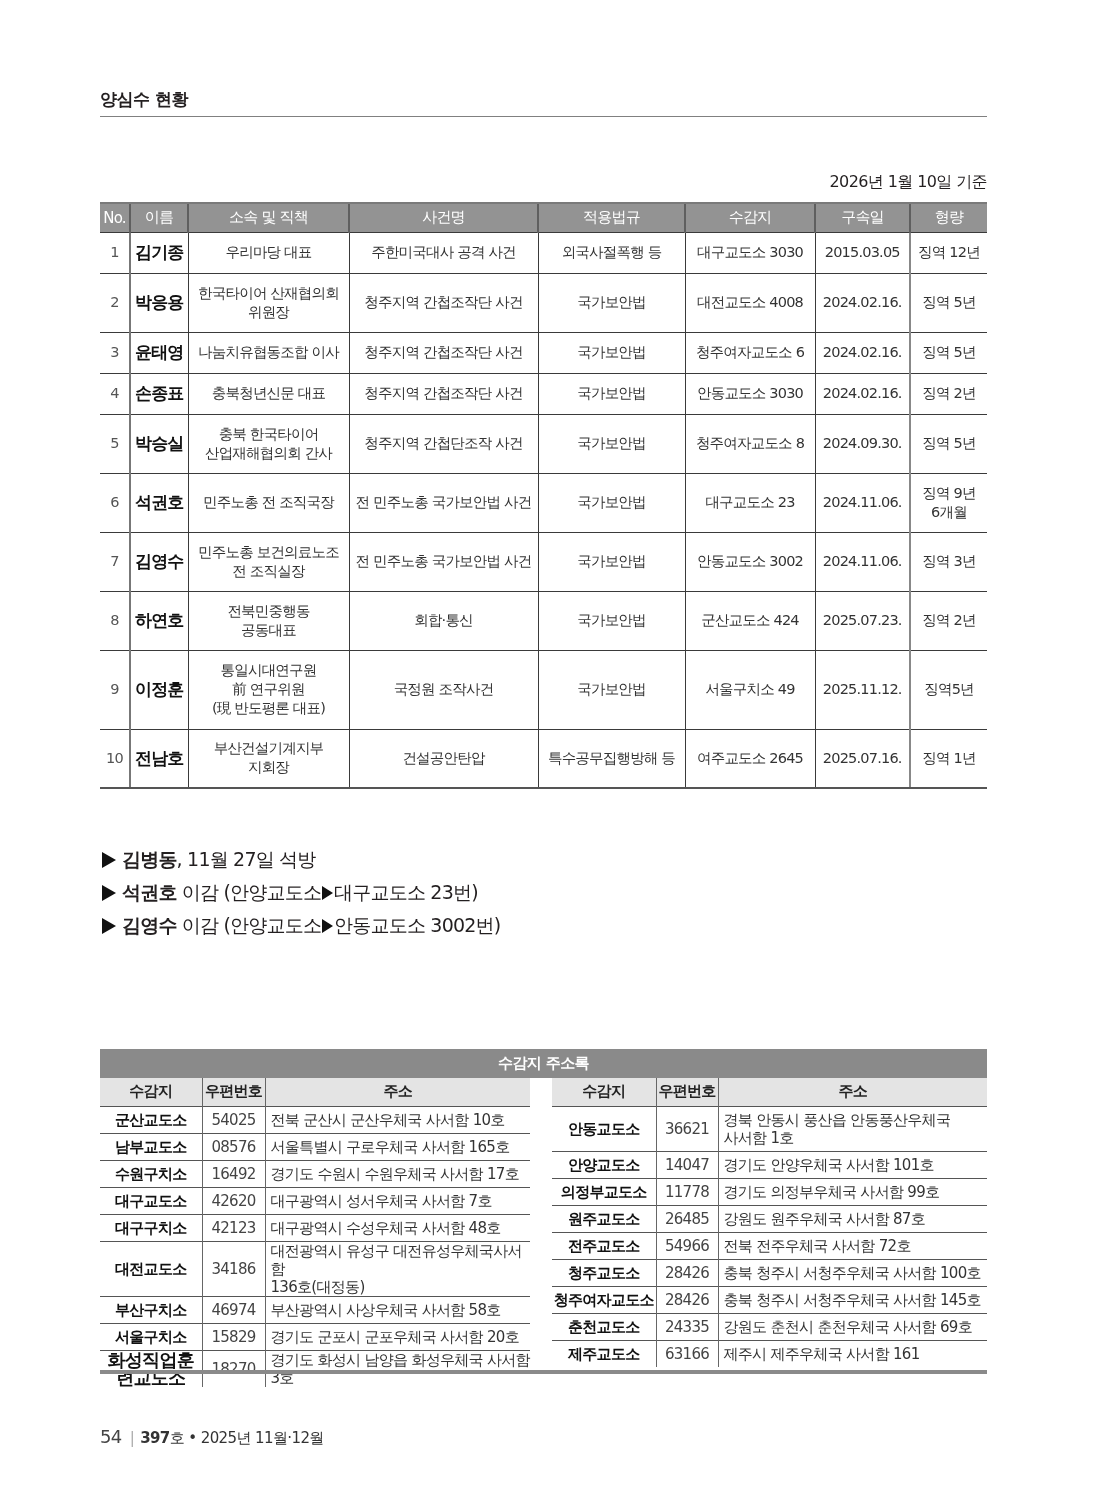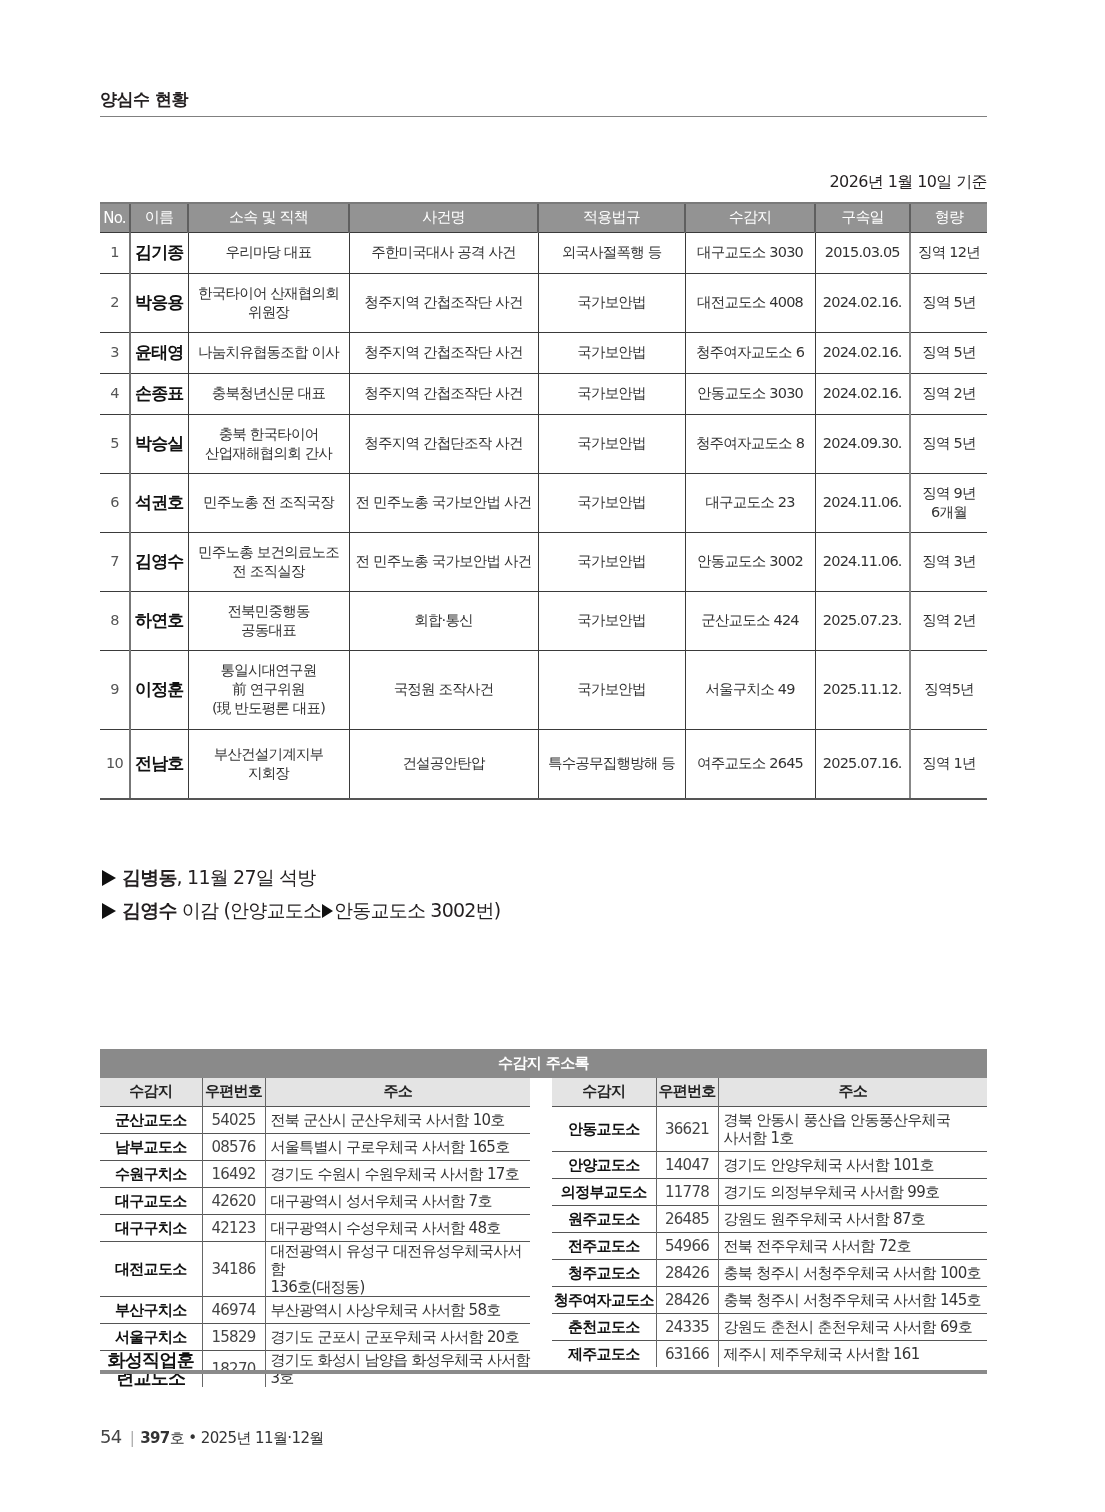--- a/index.html
+++ b/index.html
@@ -29,21 +29,21 @@
     table.main th:first-child { border-left: none; }
     table.main td {
       border-top: 1.5px solid #3a3a3a; border-left: 1.5px solid #3a3a3a; text-align: center;
       line-height: 19px; padding: 0 2px; color: #333;
     }
     table.main td:first-child { border-left: none; color: #555; }
     table.main td.name { font-weight: bold; font-size: 17px; color: #111; border-left: 2px solid #777; }
     table.main td.sentence { border-left: 2px solid #888; }
     table.main tr.last td { border-bottom: 2.5px solid #555; }
     
-    .notes { position: absolute; left: 102px; top: 864px; font-size: 19px; letter-spacing: -0.8px; }
+    .notes { position: absolute; left: 102px; top: 846px; font-size: 19px; letter-spacing: -0.8px; }
     .note { height: 33px; line-height: 26px; white-space: nowrap; }
     .note .tri { display: inline-block; width: 0; height: 0; border-top: 8px solid transparent; border-bottom: 8px solid transparent; border-left: 14px solid #111; margin-right: 6px; vertical-align: -2px; }
     .note .mini-tri { display: inline-block; width: 0; height: 0; border-top: 7px solid transparent; border-bottom: 7px solid transparent; border-left: 11px solid #111; margin: 0 1px; vertical-align: -1px; }
     .note b { font-weight: bold; }
     
     .addr-header {
       position: absolute; left: 100px; top: 1049px; width: 887px; height: 29px; background: #8a8a8a;
       color: #fff; font-size: 15px; text-align: center; line-height: 29px; font-weight: bold; letter-spacing: -0.6px;
     }
     table.addr {
@@ -188,36 +188,37 @@
         <td class="name" style="white-space: pre-line;">이정훈</td>
         <td style="white-space: pre-line;">통일시대연구원
 前 연구위원
 (現 반도평론 대표)</td>
         <td style="white-space: pre-line;">국정원 조작사건</td>
         <td style="white-space: pre-line;">국가보안법</td>
         <td style="white-space: pre-line; margin-left: 16px;">서울구치소 49</td>
         <td style="white-space: pre-line;">2025.11.12.</td>
         <td class="sentence" style="white-space: pre-line;">징역5년</td>
       </tr>
-      <tr class="last" style="height: 70px;">
+      <tr class="last" style="height: 59px;">
         <td style="white-space: pre-line;">10</td>
         <td class="name" style="white-space: pre-line;">전남호</td>
         <td style="white-space: pre-line;">부산건설기계지부
 지회장</td>
         <td style="white-space: pre-line;">건설공안탄압</td>
         <td style="white-space: pre-line;">특수공무집행방해 등</td>
         <td style="white-space: pre-line;">여주교도소 2645</td>
         <td style="white-space: pre-line;">2025.07.16.</td>
         <td class="sentence" style="white-space: pre-line;">징역 1년</td>
       </tr>
     </tbody>
 </table>
 
 <div class="notes" id="notes">
     <div class="note"><span class="tri"></span><b>김병동</b><span>, 11월 27일 석방</span></div>
+    <div class="note"><span class="tri"></span><b>석권호</b><span> 이감 (안양교도소</span><span class="mini-tri"></span><span>대구교도소 23번)</span></div>
     <div class="note"><span class="tri"></span><b>김영수</b><span> 이감 (안양교도소</span><span class="mini-tri"></span><span>안동교도소 3002번)</span></div>
   </div>
 
 <div class="addr-header">수감지 주소록</div>
 
 <table class="addr left">
   <colgroup>
       <col style="width:102px">
       <col style="width:63px">
       <col>

